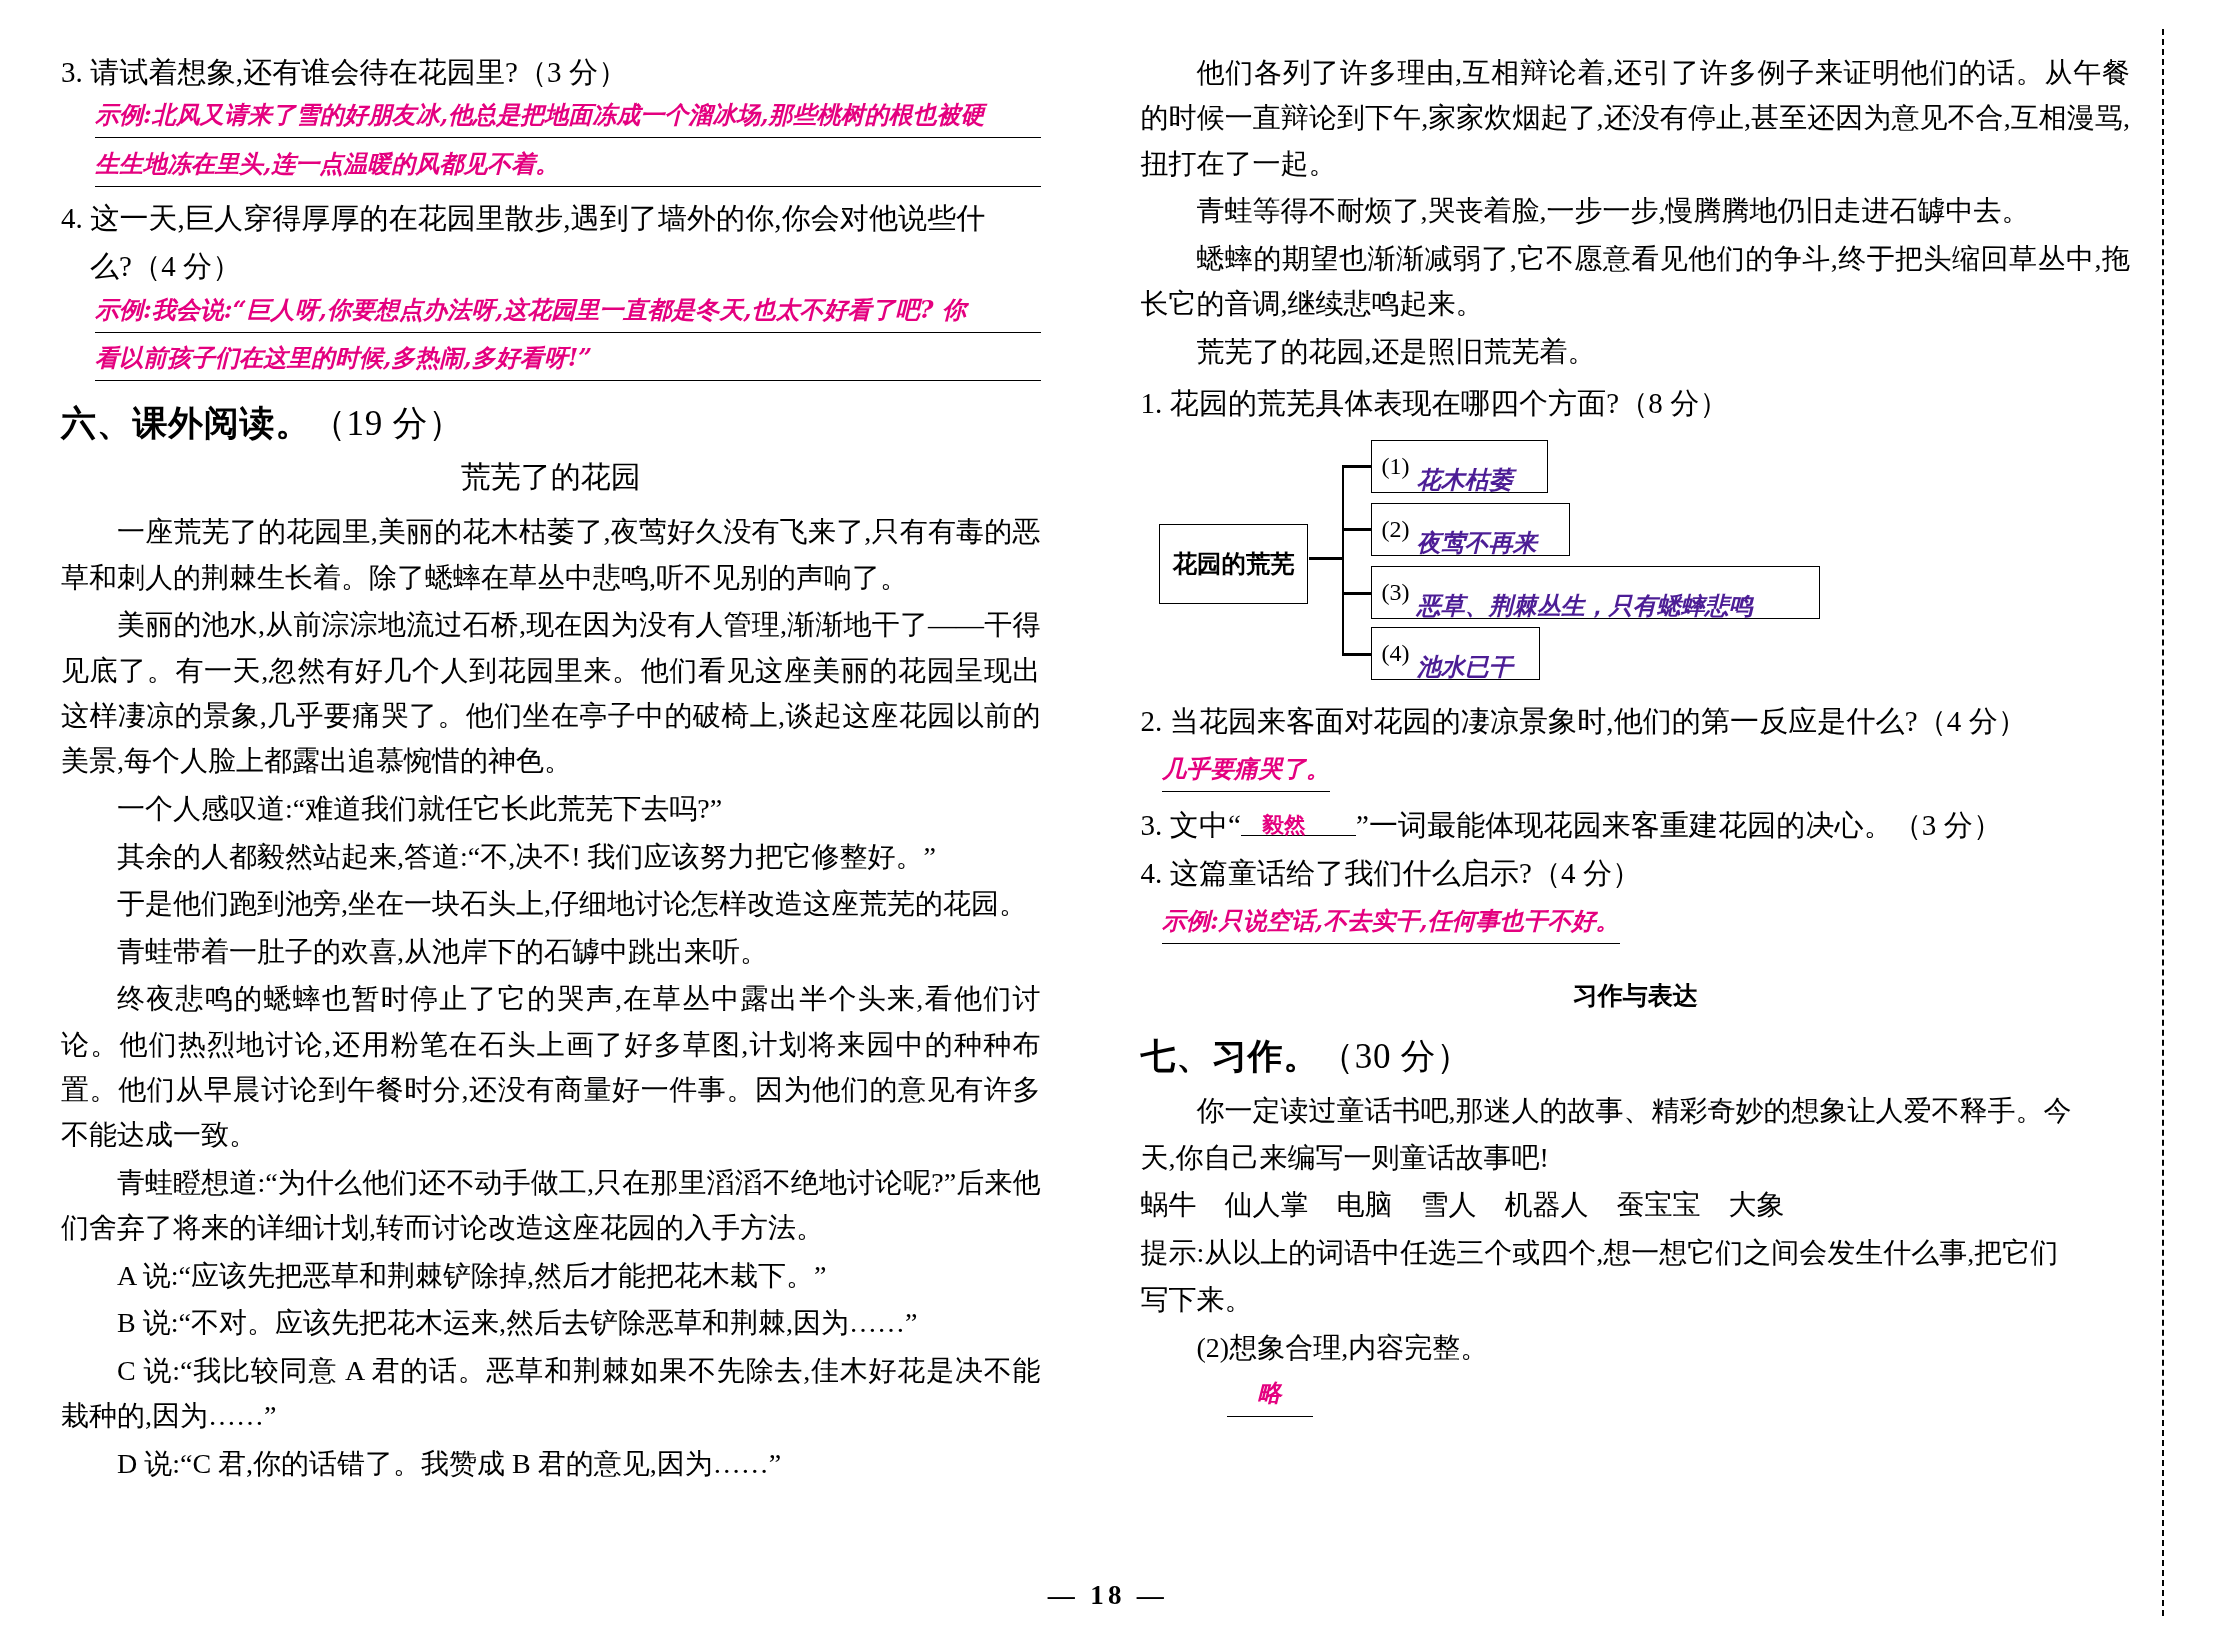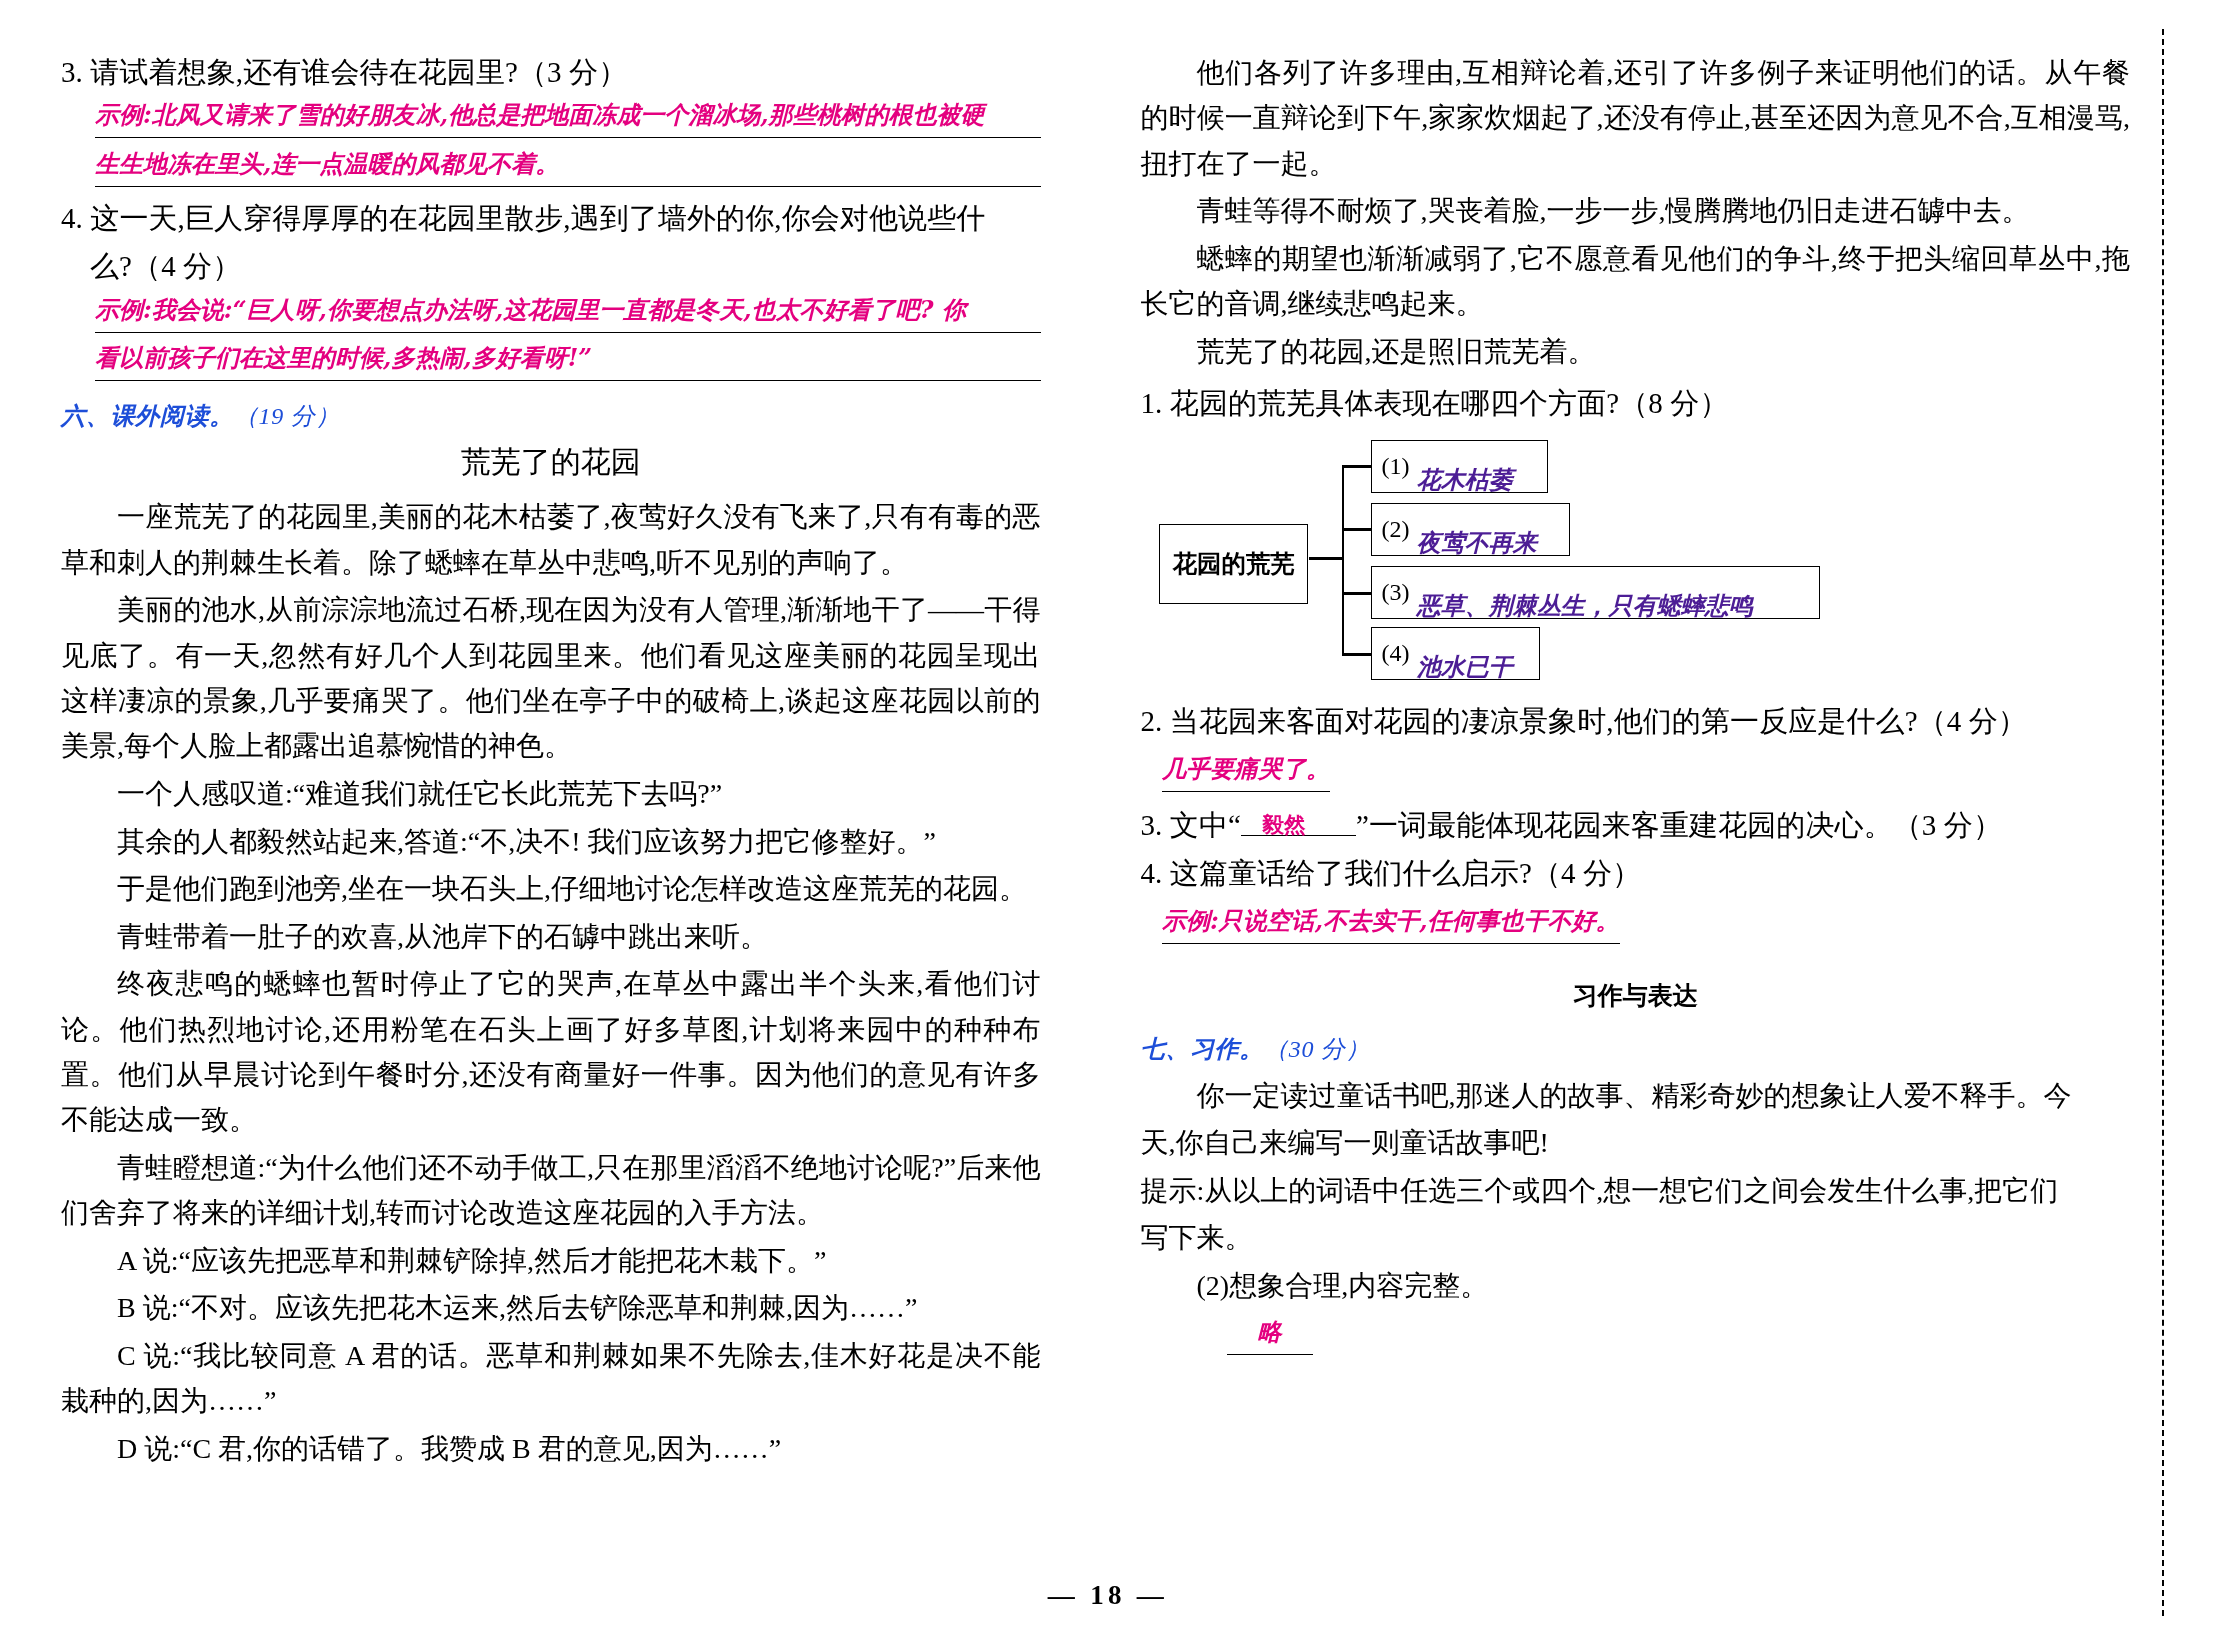--- a/index.html
+++ b/index.html
@@ -65,27 +65,26 @@
     white-space: nowrap;
     overflow: hidden;
   }
   .ans.short {
     display: inline-block;
     white-space: nowrap;
     margin-left: 21.5px;
   }
 
   .sect-head {
-    color: #1d4ed8;
-    font-size: 24px;
+    color: #000000;
+    font-size: 35px;
     font-weight: bold;
     margin: 18.7px 0 7.2px 0;
     font-family: "Liberation Sans", "DejaVu Sans", sans-serif;
     letter-spacing: 0.7px;
-    font-style: italic;
   }
   .sect-head .pts {
     font-family: "Liberation Serif", "DejaVu Serif", serif;
     font-weight: normal;
   }
 
   .art-title {
     text-align: center;
     font-size: 30px;
     font-weight: normal;
@@ -297,20 +296,21 @@
 
     <div class="subsect-title">习作与表达</div>
 
     <div class="sect-head" style="margin-top:5.7px;">
       <span>七、习作。</span><span class="pts">（30 分）</span>
     </div>
 
     <p class="body-p">你一定读过童话书吧,那迷人的故事、精彩奇妙的想象让人爱不释手。今</p>
     <p class="body-p noindent">天,你自己来编写一则童话故事吧!</p>
 
+    <p class="wordlist">蜗牛　仙人掌　电脑　雪人　机器人　蚕宝宝　大象</p>
 
     <p class="body-p noindent">提示:从以上的词语中任选三个或四个,想一想它们之间会发生什么事,把它们</p>
     <p class="body-p noindent">写下来。</p>
 
     <p class="body-p noindent" style="text-indent:56px;">(2)想象合理,内容完整。</p>
 
     <span class="ans short" style="margin-left:86px; min-width:86px; text-align:center;">略</span>
 
     <div class="dash-line"></div>
   </div>

